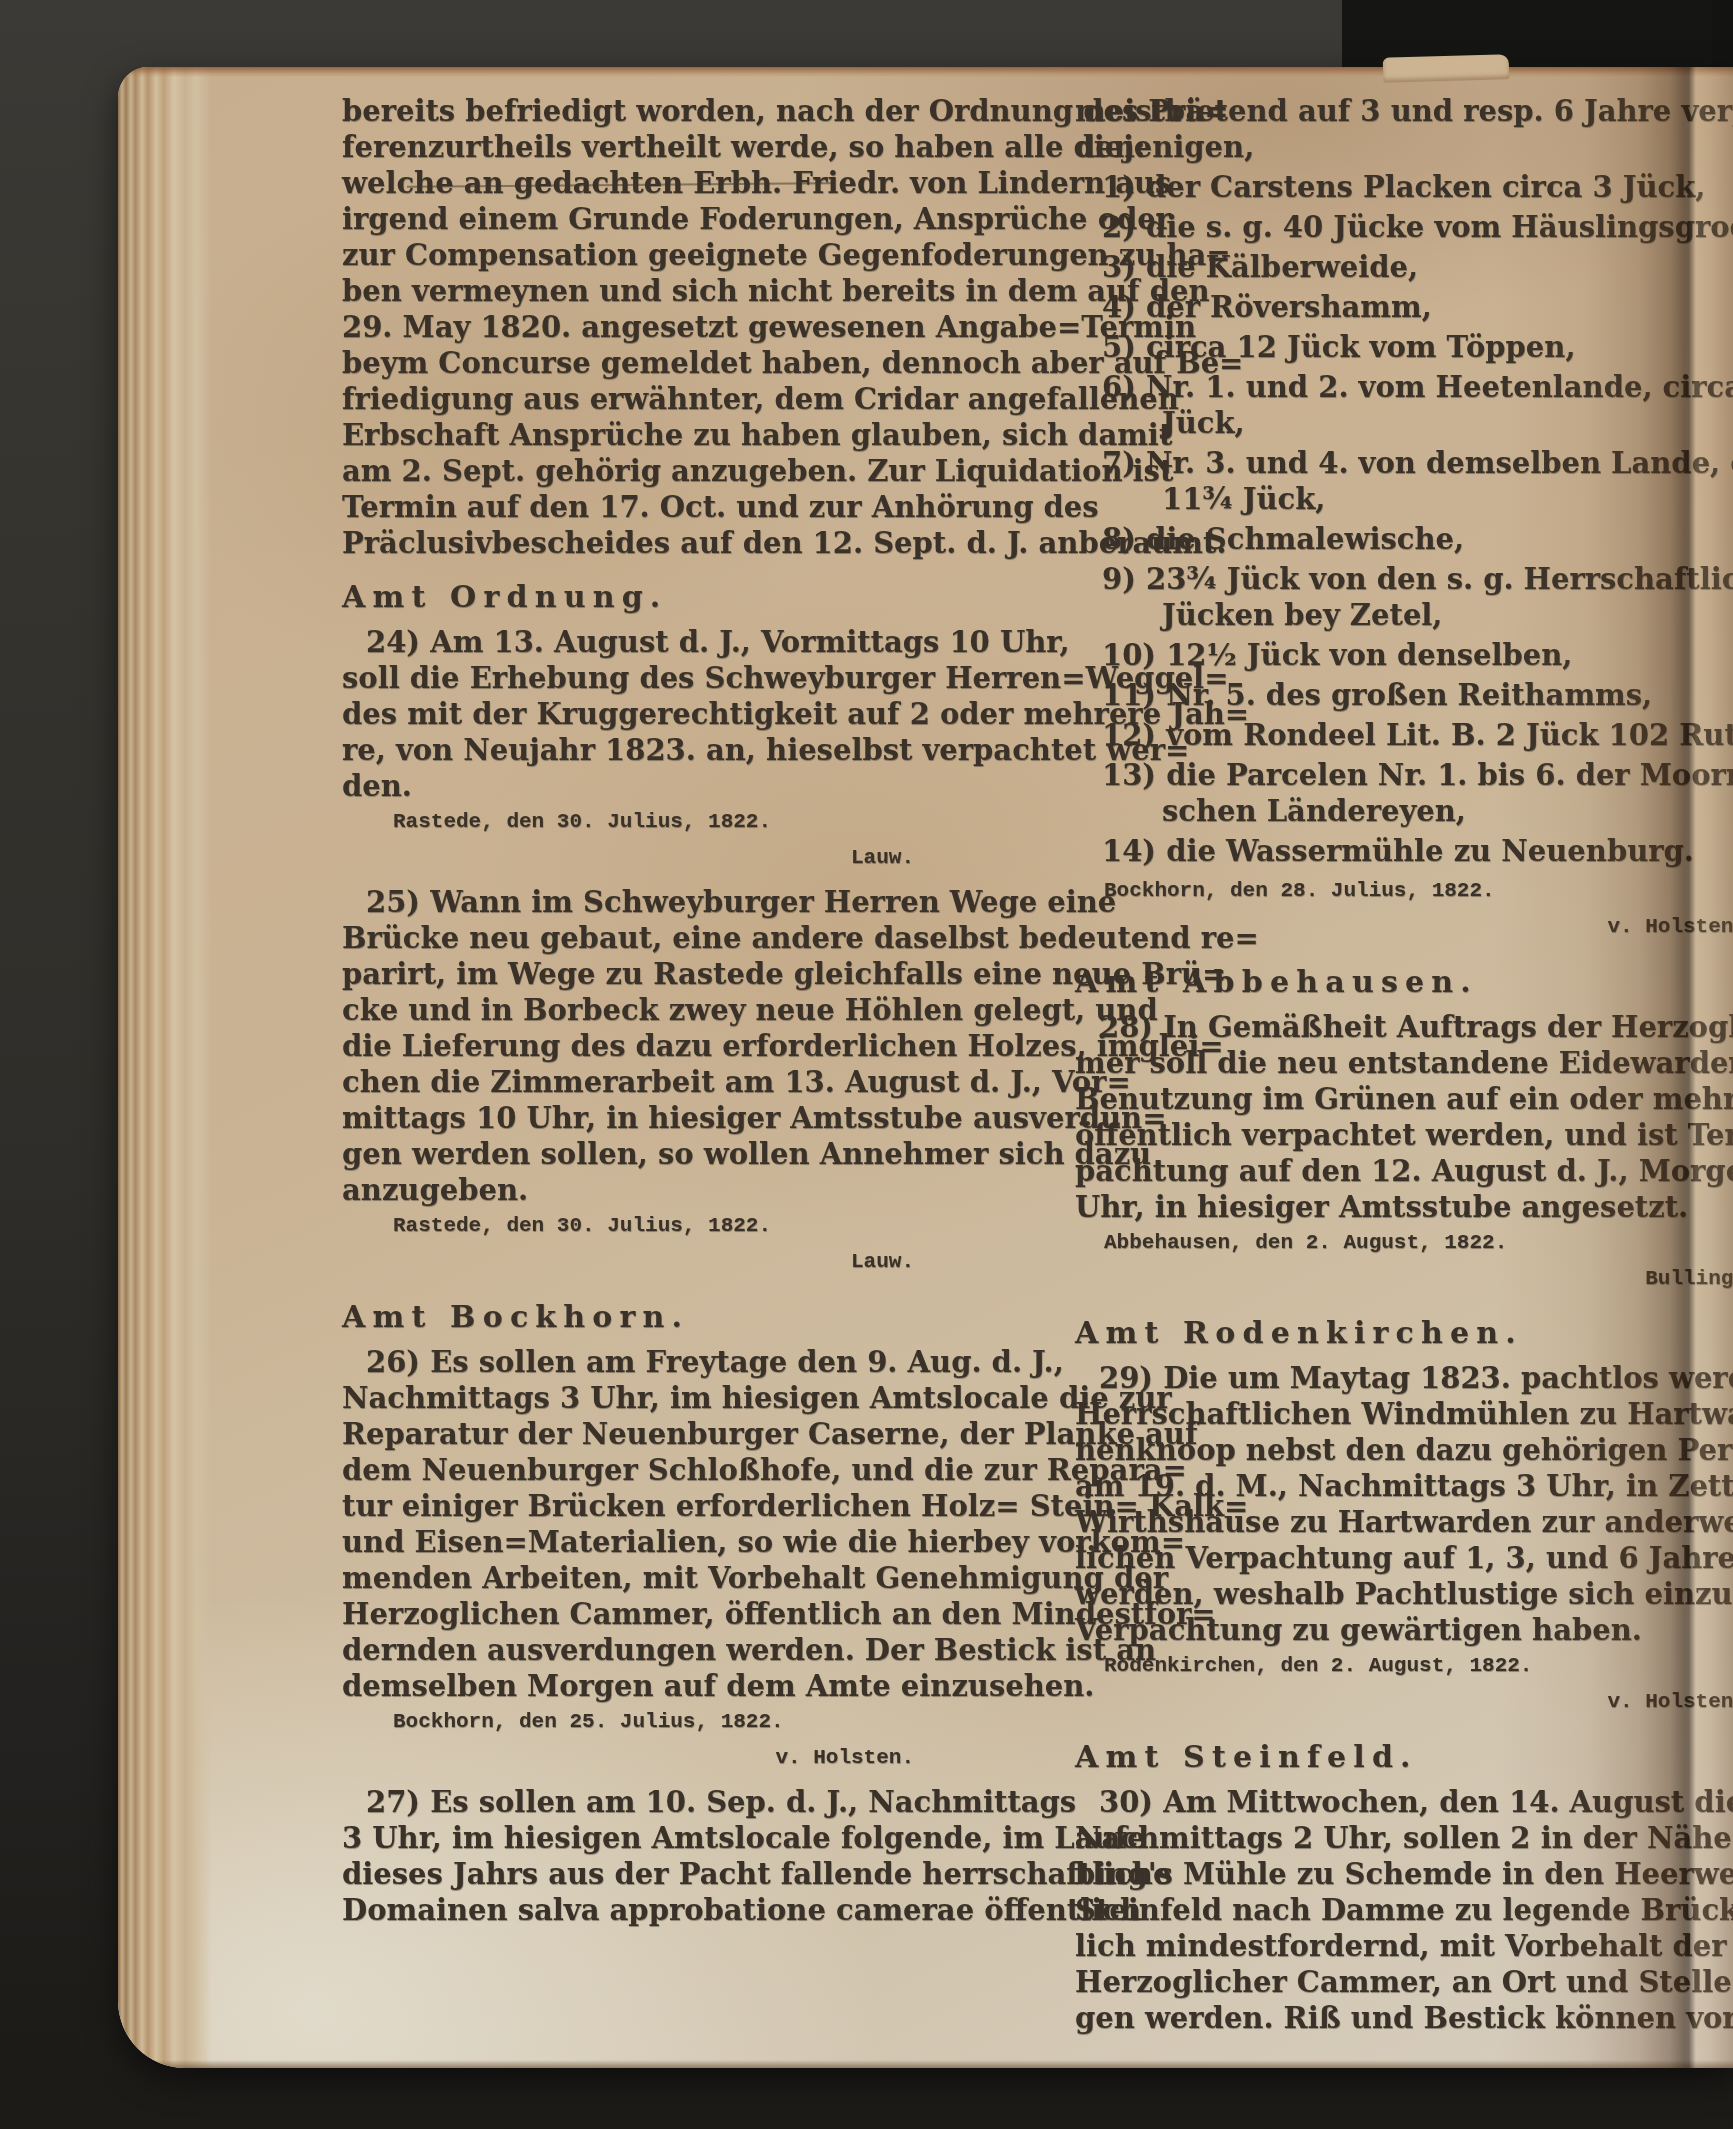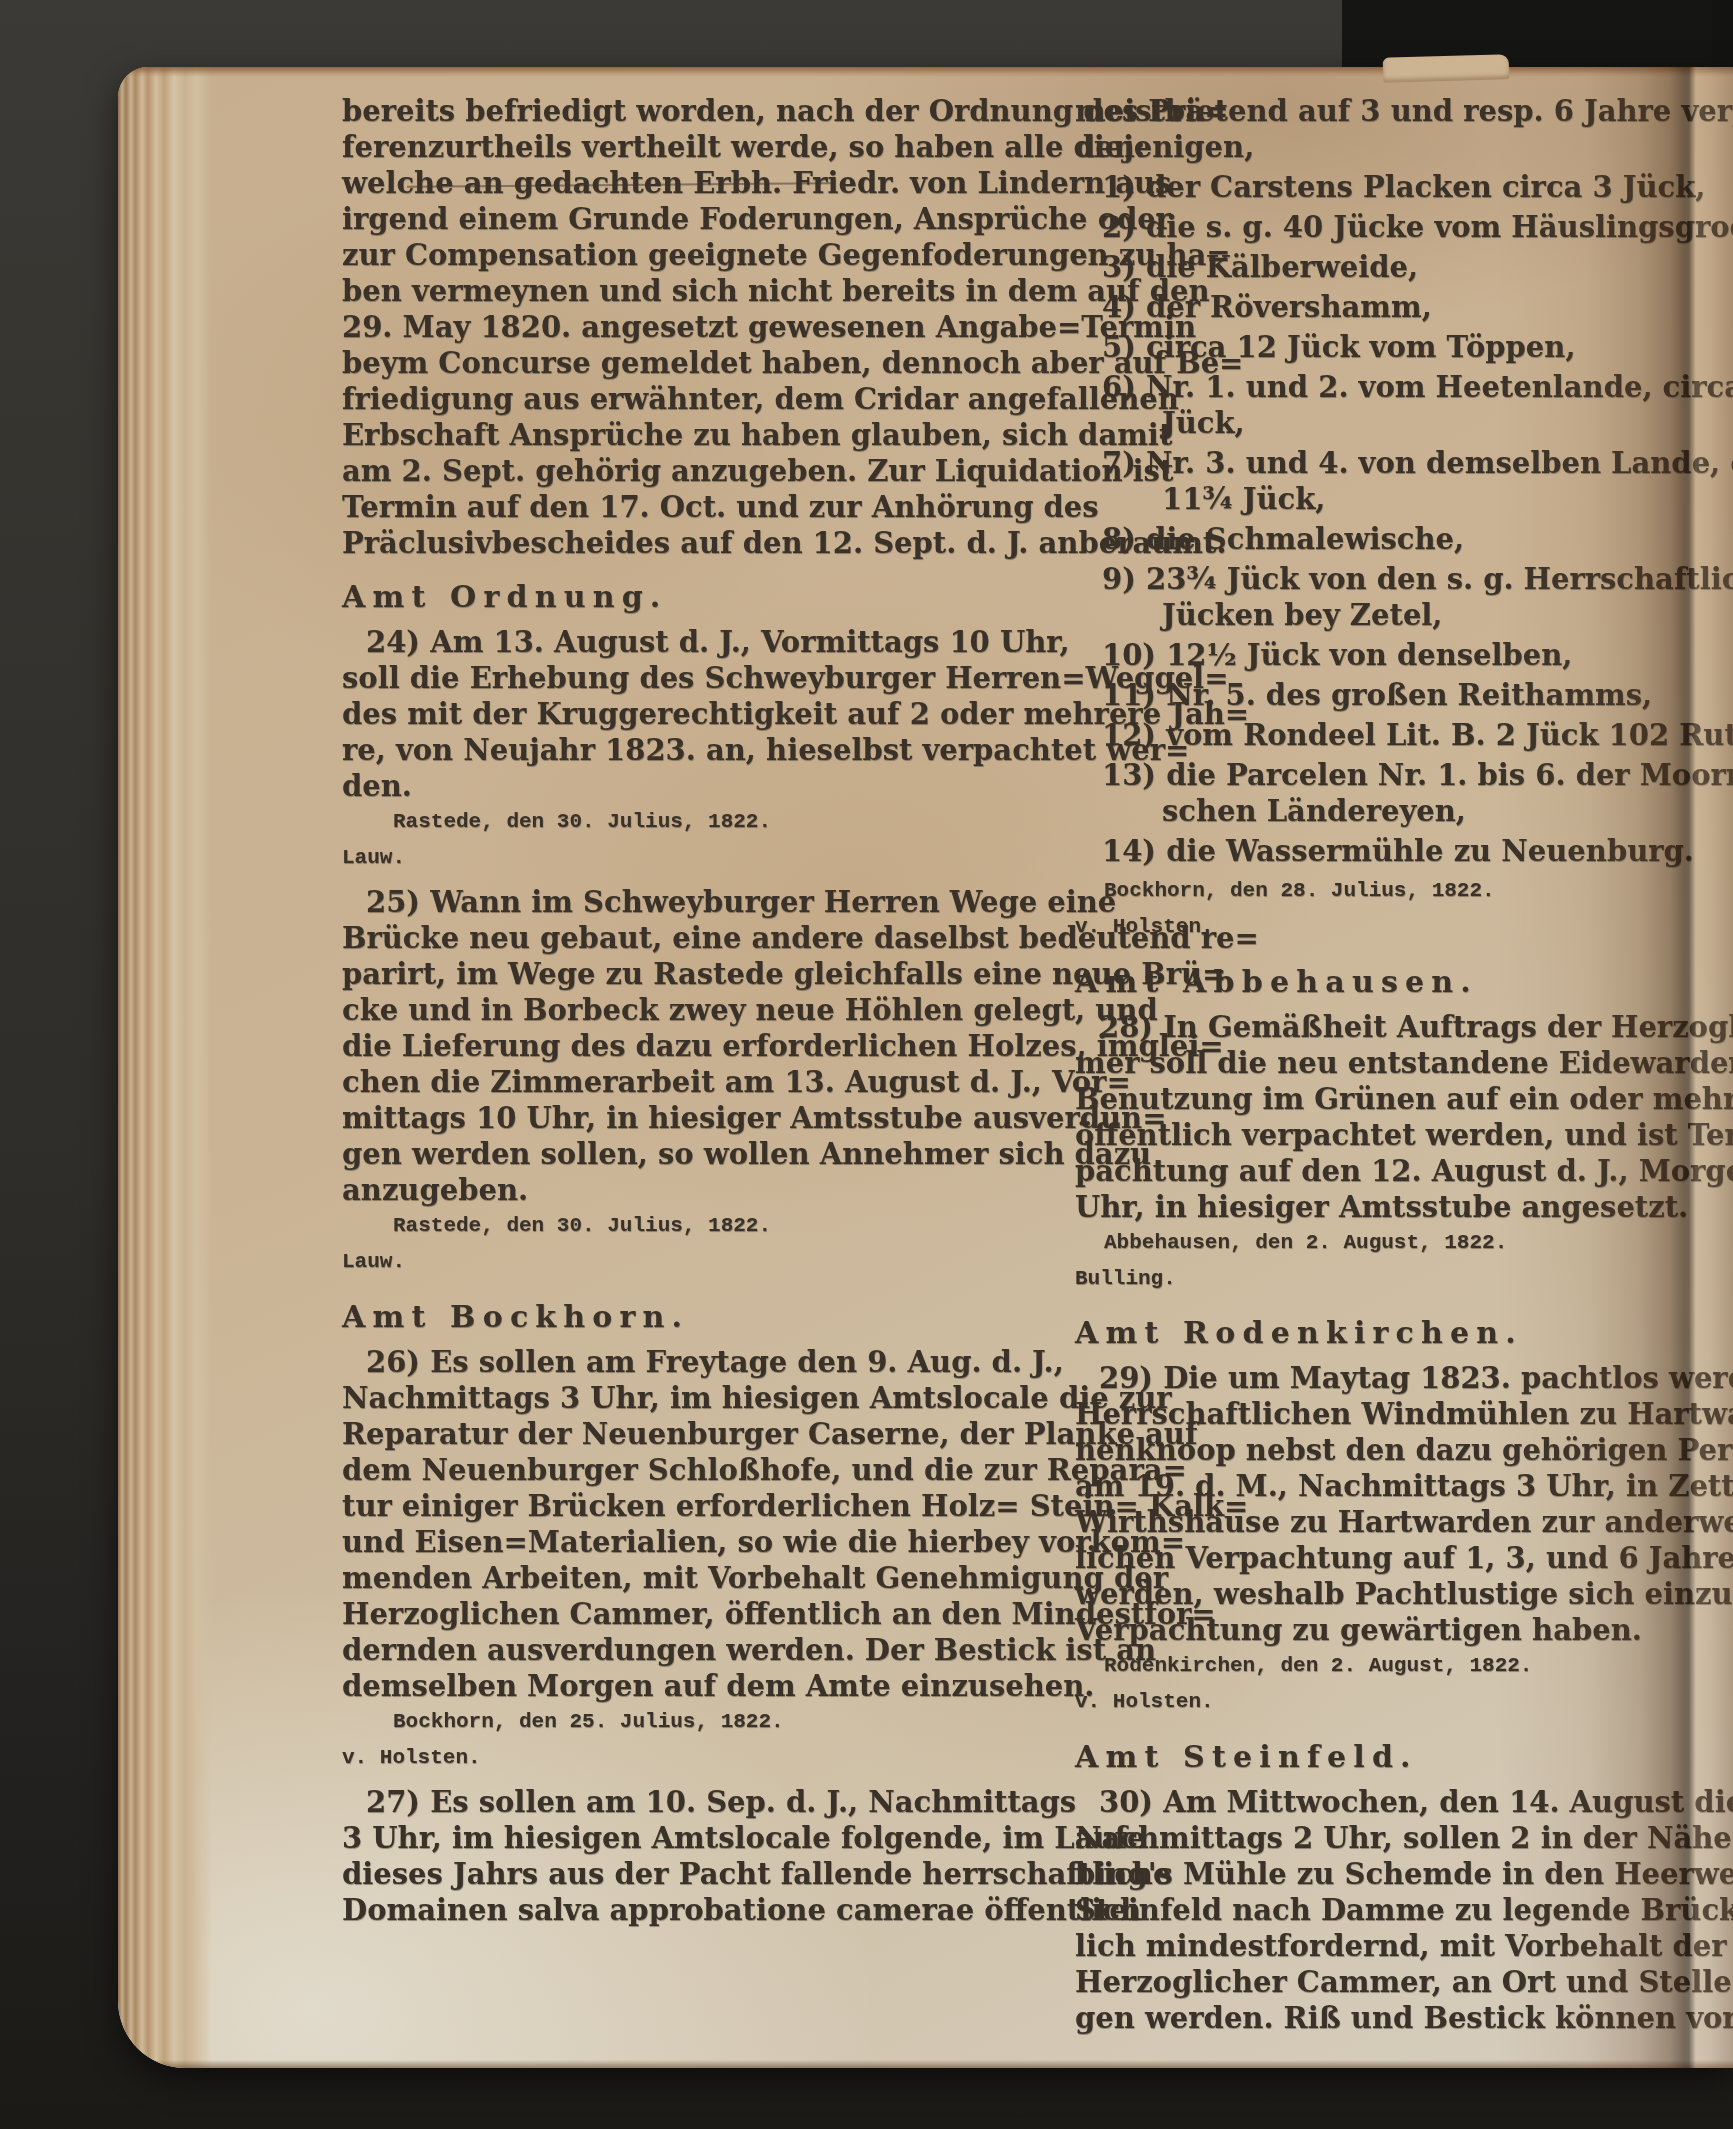--- a/index.html
+++ b/index.html
@@ -42,21 +42,21 @@
     background:rgba(62,50,38,.5);transform:rotate(-.5deg);}
   .heading{margin:17.5px 0 8px;height:38px;line-height:38px;font-size:30px;letter-spacing:7.2px;
     text-shadow:0.5px 0.5px 0.7px rgba(58,50,41,.45);}
   .list{margin-top:4.8px;}
   .item{margin-bottom:4px;}
   .item .line.cont{padding-left:68px;}
   .col .list .line{padding-left:27px;}
   .col .list .line.cont{padding-left:87px;}
   .dateline{padding-left:51px;}
   .col2 .dateline{padding-left:29px;}
-  .signature{text-align:left;}
+  .signature{text-align:right;}
   .col1 .signature{padding-right:147px;}
   .col2 .signature{padding-right:44px;}
   .dateline,.signature{height:36px;line-height:36px;font-size:21px;font-weight:bold;
     text-shadow:0.5px 0.5px 0.7px rgba(58,50,41,.45);font-family:Liberation Mono, monospace;}
 </style>
 </head>
 <body>
 
 <div class="canvas">
   <div class="bg-dark-corner"></div>

